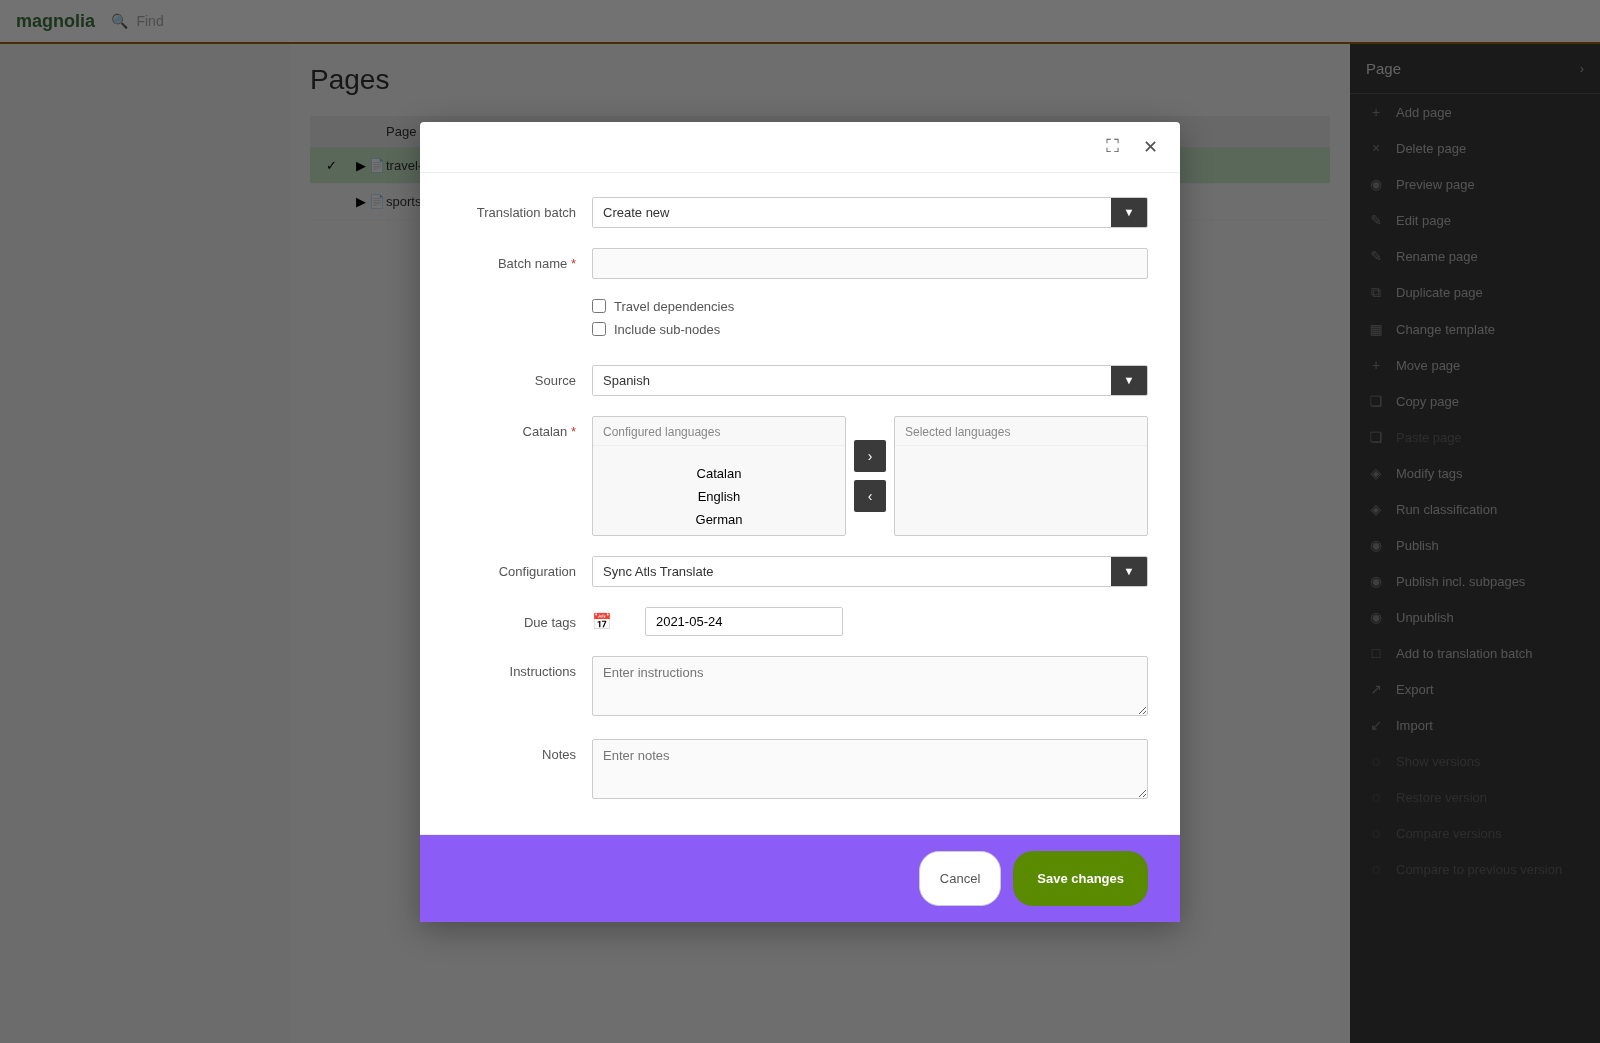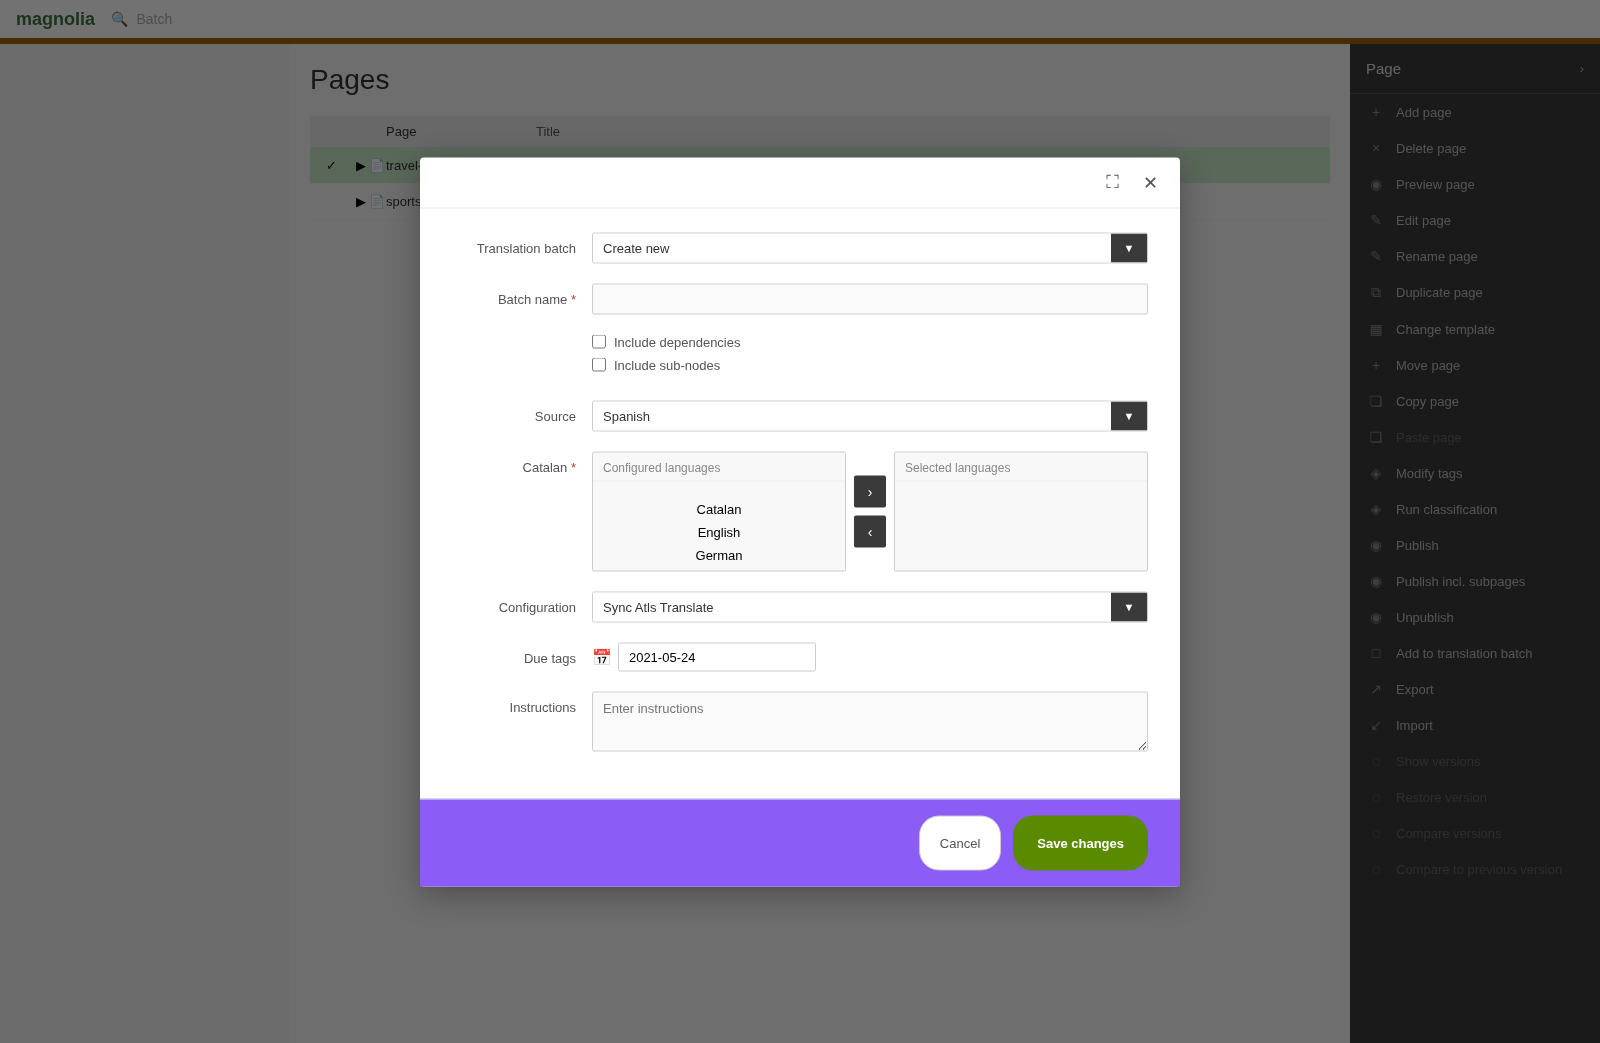--- a/index.html
+++ b/index.html
@@ -8,21 +8,21 @@
     
     .app-bg {
       position: fixed; top: 0; left: 0; width: 1600px; height: 1043px;
       background: #f0f0f0;
       filter: brightness(0.75);
     }
 
     
     .top-bar {
       position: absolute; top: 0; left: 0; right: 0; height: 44px;
-      background: #fff; border-bottom: 6px solid #a16207;
+      background: #fff; border-bottom: 2px solid #a16207;
       display: flex; align-items: center; padding: 0 16px; gap: 16px;
     }
     .logo { color: #3c763d; font-weight: bold; font-size: 18px; }
     .search-bar {
       flex: 1; display: flex; align-items: center; gap: 8px;
       color: #aaa; font-size: 14px;
     }
 
     
     .main-content {
@@ -135,20 +135,21 @@
 
     
     .date-wrapper {
       display: flex; align-items: center; gap: 6px;
     }
     .date-icon { color: #555; font-size: 16px; }
     .date-input {
       padding: 6px 10px; font-size: 13px;
       border: 1px solid #ccc; border-radius: 2px;
       background: #fff;
+      margin-left: 27px;
     }
 
     
     .textarea-field {
       width: 100%; min-height: 60px; padding: 8px 10px; font-size: 13px;
       border: 1px solid #ccc; border-radius: 2px; resize: vertical;
       background: #fafafa; color: #888; font-family: inherit;
     }
 
     
@@ -200,21 +201,21 @@
   </style>
 </head>
 <body>
 
 <div class="app-bg">
 
   <div class="top-bar">
     <div class="logo">magnolia</div>
     <div class="search-bar">
       <span>🔍</span>
-      <span>Batch</span>
+      <span>Find</span>
     </div>
   </div>
 
   <div class="main-content" style="right:250px;">
     <div class="page-title">Pages</div>
 
     <div class="table-header">
       <div class="col-checkbox"></div>
       <div class="col-icon"></div>
       <div class="col-page">Page</div>
@@ -362,21 +363,21 @@
       <div class="form-field">
         <input type="text" class="text-input" value="" style="">
       </div>
     </div>
 
     <div class="form-row">
       <div class="form-label"></div>
       <div class="form-field">
         <div class="checkbox-row">
           <input type="checkbox" style="">
-          <span>Include dependencies</span>
+          <span>Travel dependencies</span>
         </div>
         <div class="checkbox-row">
           <input type="checkbox" style="">
           <span>Include sub-nodes</span>
         </div>
       </div>
     </div>
 
     <div class="form-row">
       <div class="form-label">Source</div>
@@ -433,20 +434,26 @@
       </div>
     </div>
 
     <div class="form-row">
       <div class="form-label">Instructions</div>
       <div class="form-field">
         <textarea class="textarea-field" placeholder="Enter instructions" style=""></textarea>
       </div>
     </div>
 
+    <div class="form-row">
+      <div class="form-label">Notes</div>
+      <div class="form-field">
+        <textarea class="textarea-field" placeholder="Enter notes" style=""></textarea>
+      </div>
+    </div>
 
   </div>
 
   <div class="modal-footer">
     <button class="btn-cancel">Cancel</button>
     <button class="btn-save">Save changes</button>
   </div>
 </div>
 
 </body></html>

